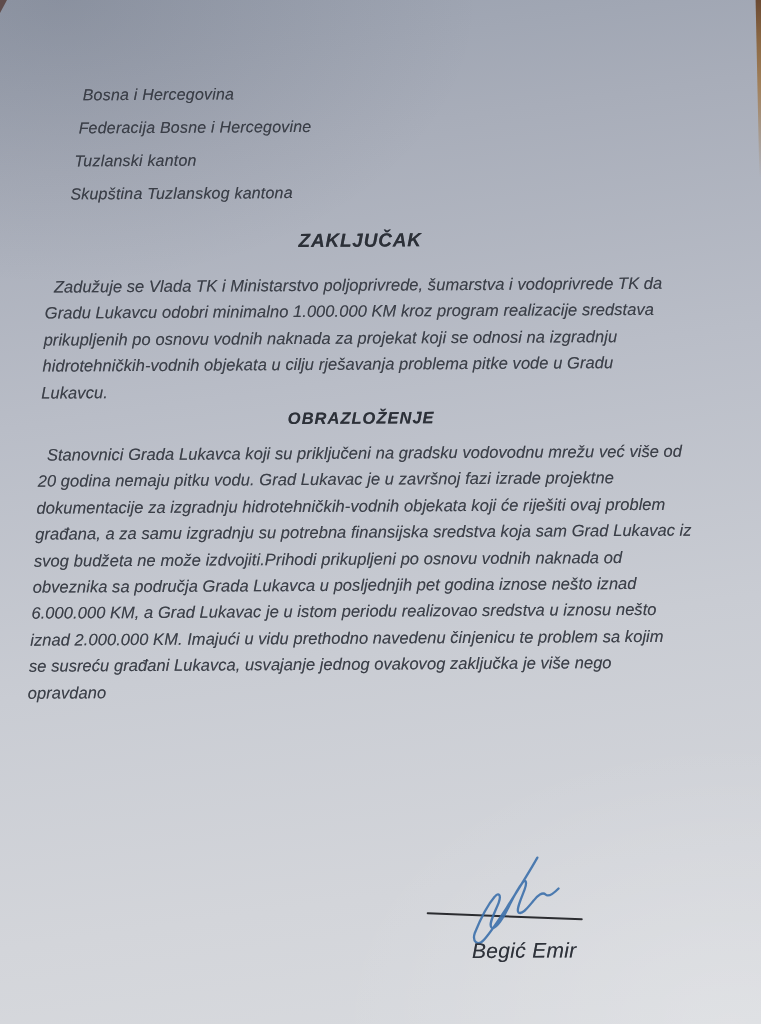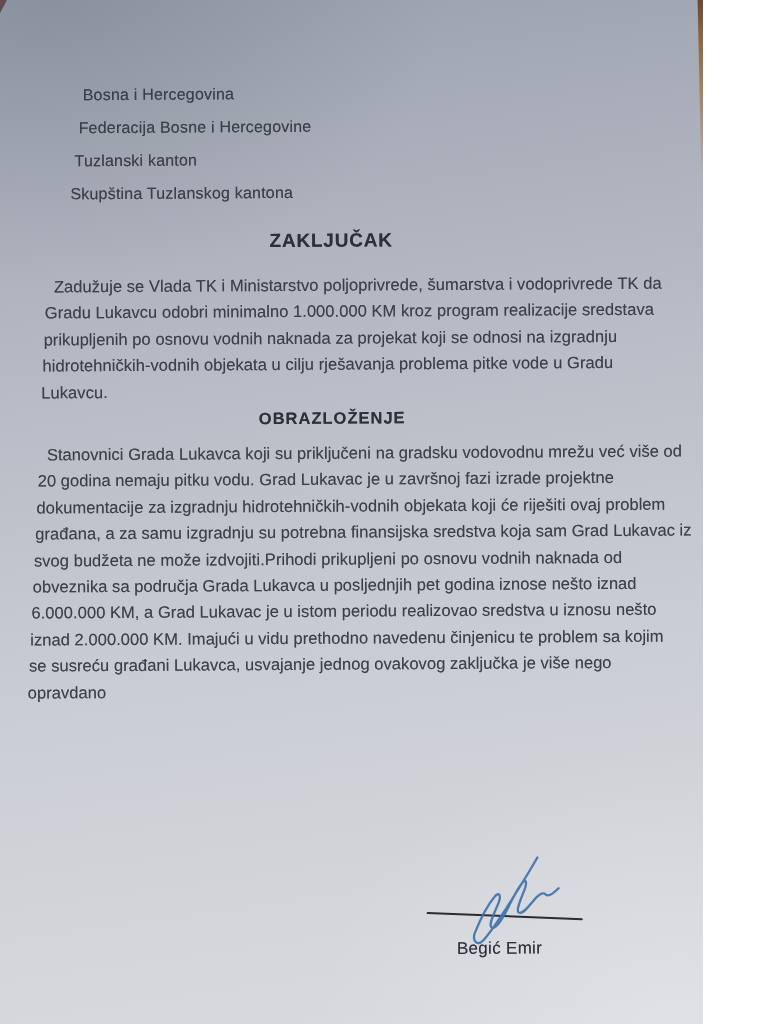--- a/index.html
+++ b/index.html
@@ -1,24 +1,25 @@
 <!DOCTYPE html>
 <html><head>
 <meta charset="utf-8">
 <style>
   html, body { margin: 0; padding: 0; }
   body {
     width: 761px; height: 1024px; overflow: hidden;
     font-family: "Liberation Sans", "DejaVu Sans", sans-serif;
   }
   .photo {
-    position: relative; width: 703px; height: 1024px; overflow: hidden;
+    position: relative; width: 761px; height: 1024px; overflow: hidden;
     background: linear-gradient(172deg,
       #99a0ae 0%, #a8adb9 16%, #b9bdc7 38%,
       #c9ccd3 62%, #d3d5da 84%, #d8dade 100%);
+    font-style: italic;
   }
   .photo::before {
     content: ''; position: absolute; inset: 0; pointer-events: none;
     background:
       radial-gradient(95% 48% at 8% 0%, rgba(56,62,78,0.16), transparent 58%),
       radial-gradient(85% 45% at 96% 100%, rgba(255,255,255,0.20), transparent 62%);
   }
   .edge-right {
     position: absolute; top: 0; right: 0; width: 9px; height: 178px;
     background: linear-gradient(to bottom,
@@ -60,22 +61,22 @@
     margin: 2px 80px 0 40px; text-align: center;
     font-weight: bold; font-size: 16.5px; line-height: 24px;
     color: #2c3038; letter-spacing: 1px;
     text-shadow: 0 0 0.6px rgba(44,48,56,0.6);
   }
   .para-explanation { margin: 10px 24px 0 38px; }
   .indent-first .line:first-child { text-indent: 8px; }
   .signature-block { position: absolute; left: 420px; top: 843px; width: 210px; height: 130px; }
   .signature-svg { position: absolute; left: 0; top: 0; }
   .signatory-name {
-    position: absolute; left: 33px; top: 97px;
-    font-size: 17px; color: #2e323a; letter-spacing: 0.3px;
+    position: absolute; left: 48px; top: 97px;
+    font-size: 21px; color: #2e323a; letter-spacing: 0.3px;
     text-shadow: 0 0 0.6px rgba(46,50,58,0.55);
     white-space: nowrap;
   }
 </style>
 </head>
 <body>
 
 <div class="photo">
   <div class="edge-right"></div>
   <div class="corner-mark"></div>

